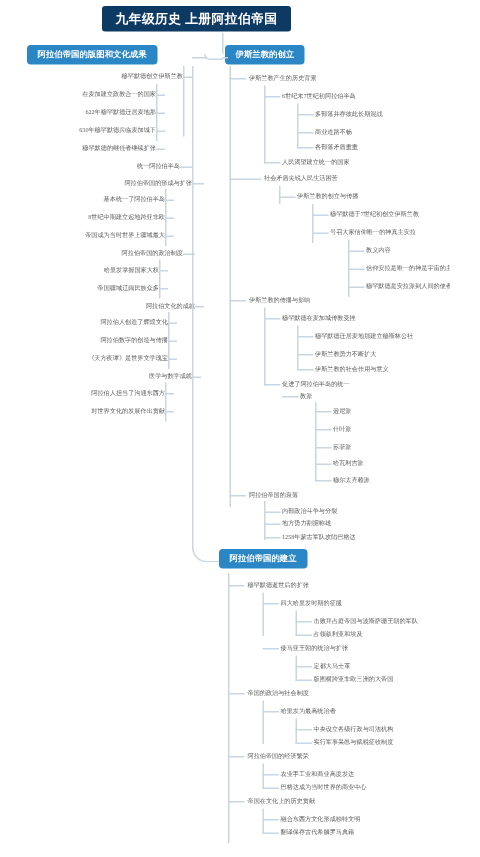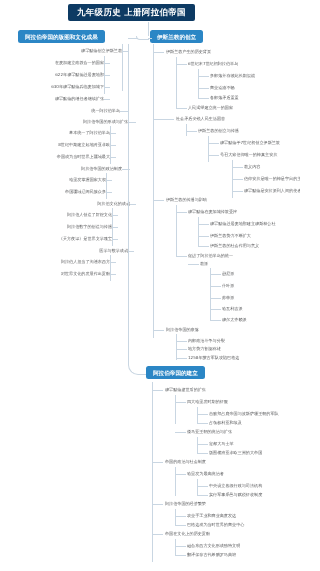--- a/index.html
+++ b/index.html
@@ -4,21 +4,21 @@
 <style>
   html,body{margin:0;padding:0;}
   body{
     width:300px;height:571px;
     background:#ffffff;
     font-family:"DejaVu Sans","Liberation Sans",sans-serif;
     position:relative;
     overflow:hidden;
     -webkit-font-smoothing:antialiased;
   }
-  #map{position:relative;width:300px;height:545px;}
+  #map{position:relative;width:300px;height:545px;font-family:Liberation Serif, serif;}
 
   
   .root{
     position:absolute;
     background:#0d3a63;
     color:#ffffff;
     font-size:8.5px;
     font-weight:bold;
     letter-spacing:.3px;
     padding:4px 9px;

